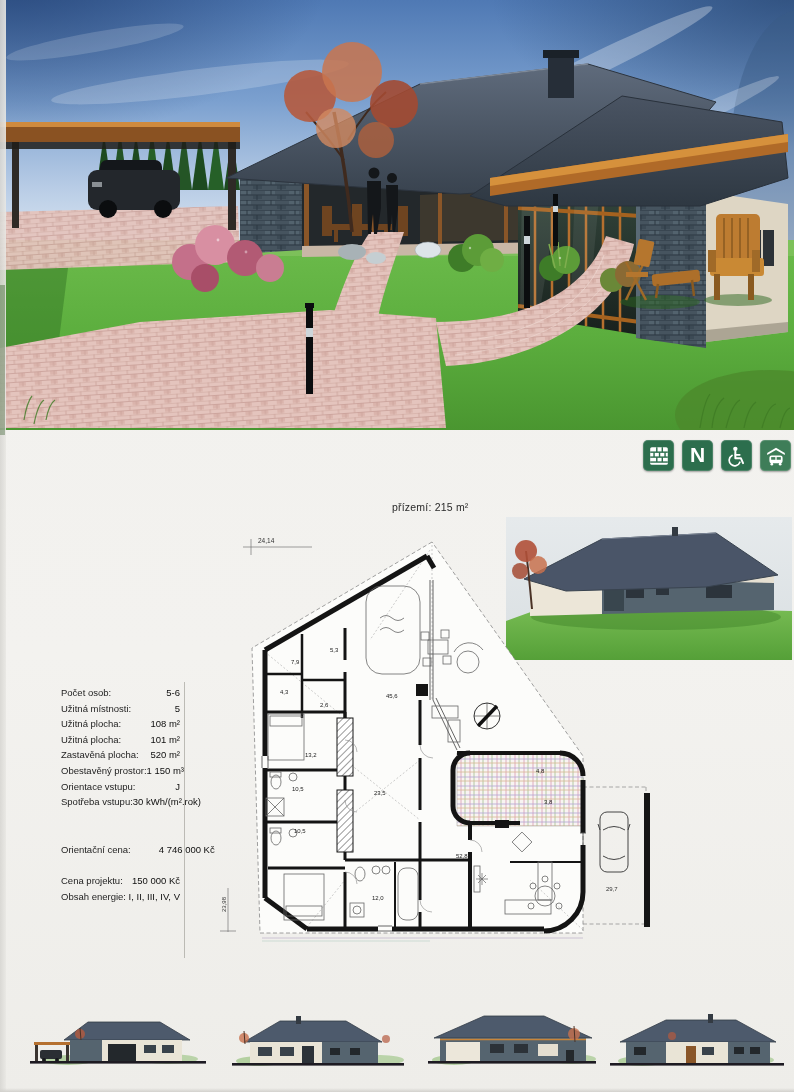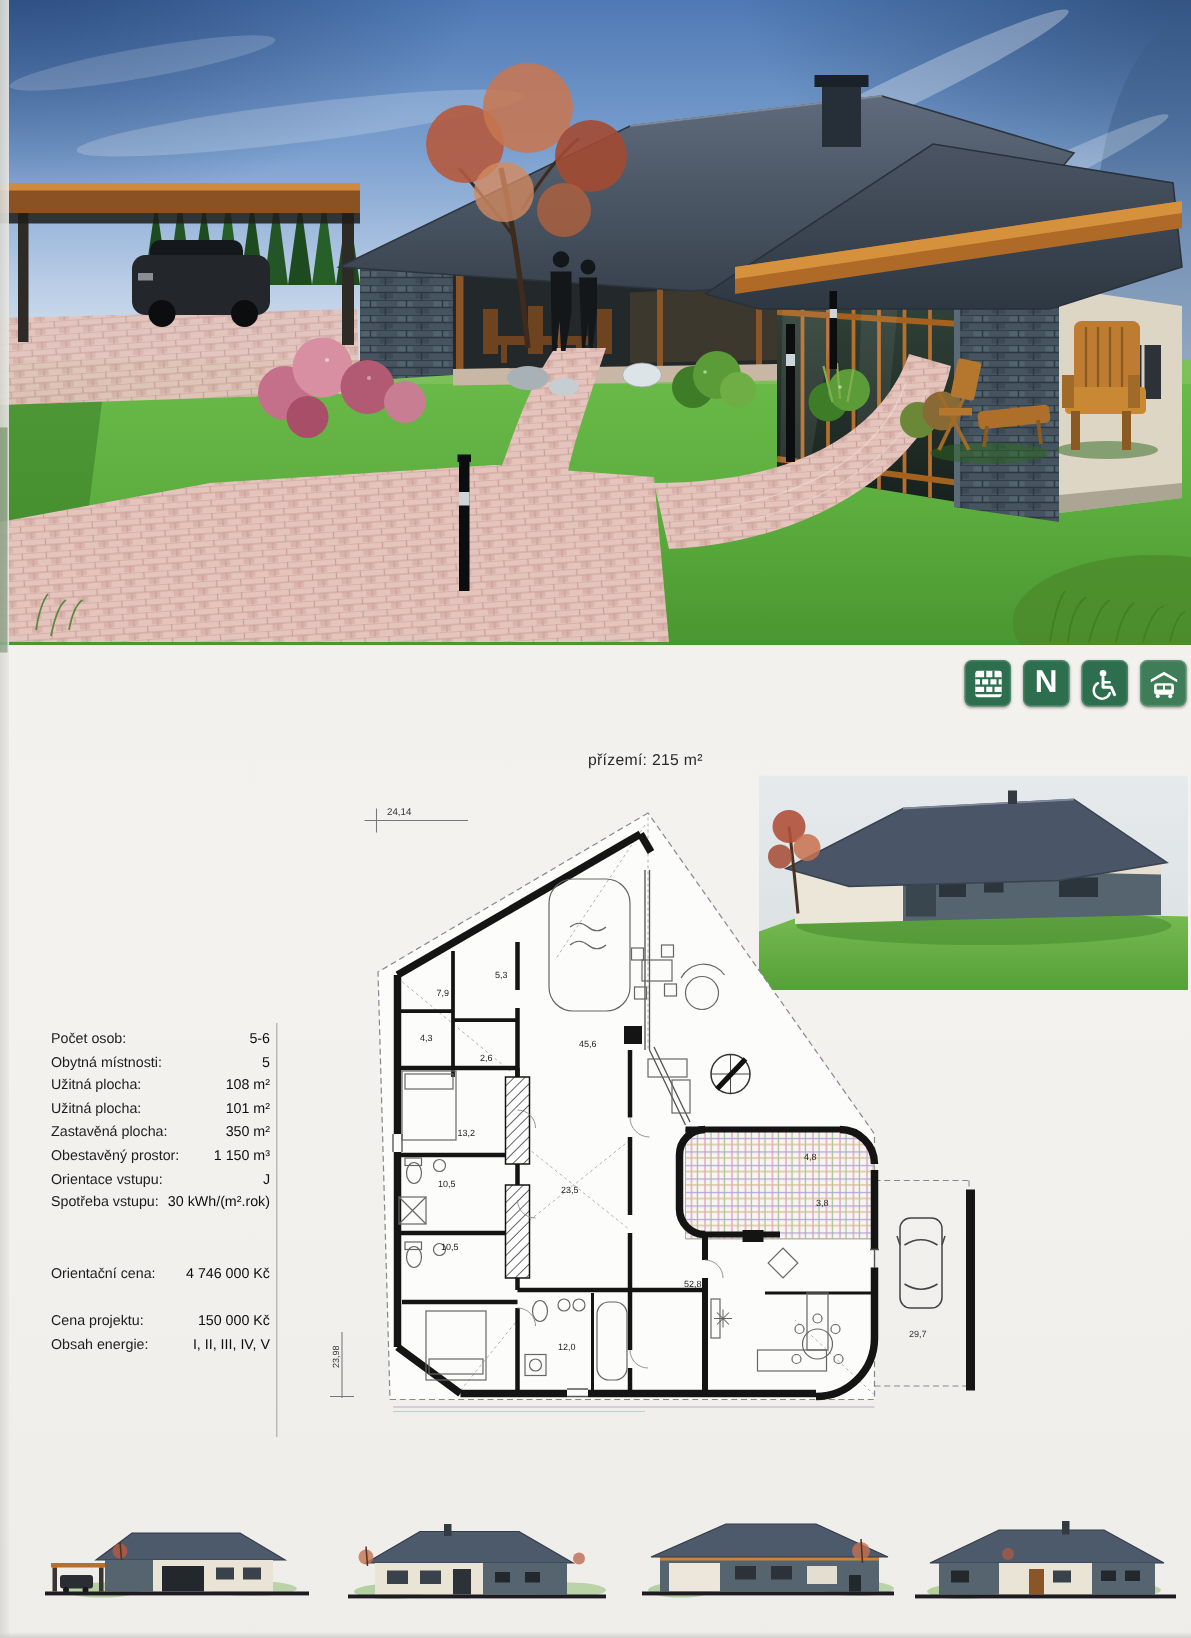--- a/index.html
+++ b/index.html
@@ -15,23 +15,23 @@
   .bottom-edge{position:absolute;left:0;bottom:0;width:794px;height:4px;background:linear-gradient(180deg,rgba(0,0,0,0),#d2d1cd);}
   .icon-row{position:absolute;left:643px;top:440px;display:flex;gap:8px;}
   .badge{width:31px;height:31px;border-radius:5px;background:#2c6e4d;
     box-shadow:0 1px 2px rgba(0,0,0,.35), inset 0 0 0 1px rgba(255,255,255,.15);
     display:flex;align-items:center;justify-content:center;}
   .badge.light{background:#3e7d58;}
   .badge .nletter{color:#fff;font-size:21px;font-weight:bold;line-height:1;transform:translateY(-1px);}
   .plan-title{position:absolute;left:356px;top:501px;font-size:10.5px;color:#2a2a2a;letter-spacing:.2px;padding-left:36px;}
   .photo-small{position:absolute;left:506px;top:517px;width:286px;height:143px;display:block;}
   .specs{position:absolute;left:34px;top:685px;width:146px;font-size:9.5px;color:#1d1d1d;}
-  .specs .row{display:flex;justify-content:space-between;line-height:15.6px;white-space:nowrap;}
+  .specs .row{display:flex;justify-content:space-between;line-height:15.6px;white-space:nowrap;margin-left:27px;}
   .specs .row .v{color:#0e0e0e;}
-  .specs .gap-big{margin-top:32px;}
+  .specs .gap-big{margin-top:32px;gap:28px;}
   .specs .gap-mid{margin-top:16px;}
   .divider{position:absolute;left:184px;top:682px;width:1px;height:276px;background:#a9a8a2;opacity:.75;}
   .plan-svg{position:absolute;left:210px;top:520px;width:455px;height:450px;display:block;}
   .elev{position:absolute;display:block;}
 </style>
 </head>
 <body>
 
 <div class="page">
 
@@ -364,34 +364,34 @@
       <circle cx="14" cy="54" r="8" fill="#a34a32" opacity=".85"></circle>
     </g>
   </svg>
 
   <div class="specs">
     <div class="row">
         <span>Počet osob:</span>
         <span class="v">5-6</span>
       </div>
     <div class="row">
-        <span>Obytná místnosti:</span>
+        <span>Užitná místnosti:</span>
         <span class="v">5</span>
       </div>
     <div class="row">
         <span>Užitná plocha:</span>
         <span class="v">108 m²</span>
       </div>
     <div class="row">
         <span>Užitná plocha:</span>
         <span class="v">101 m²</span>
       </div>
     <div class="row">
         <span>Zastavěná plocha:</span>
-        <span class="v">350 m²</span>
+        <span class="v">520 m²</span>
       </div>
     <div class="row">
         <span>Obestavěný prostor:</span>
         <span class="v">1 150 m³</span>
       </div>
     <div class="row">
         <span>Orientace vstupu:</span>
         <span class="v">J</span>
       </div>
     <div class="row">

